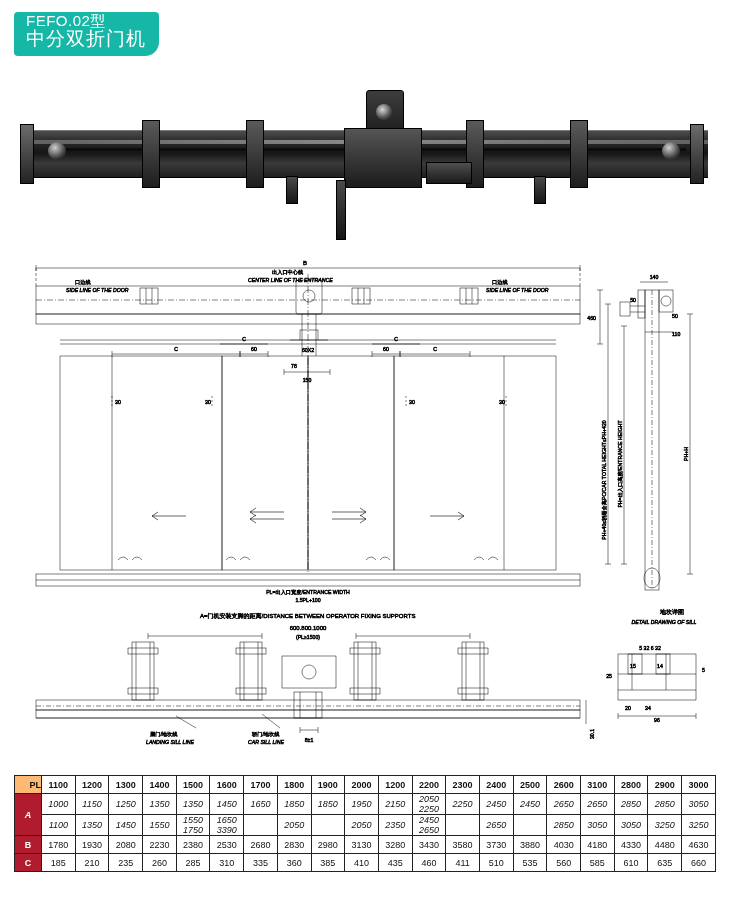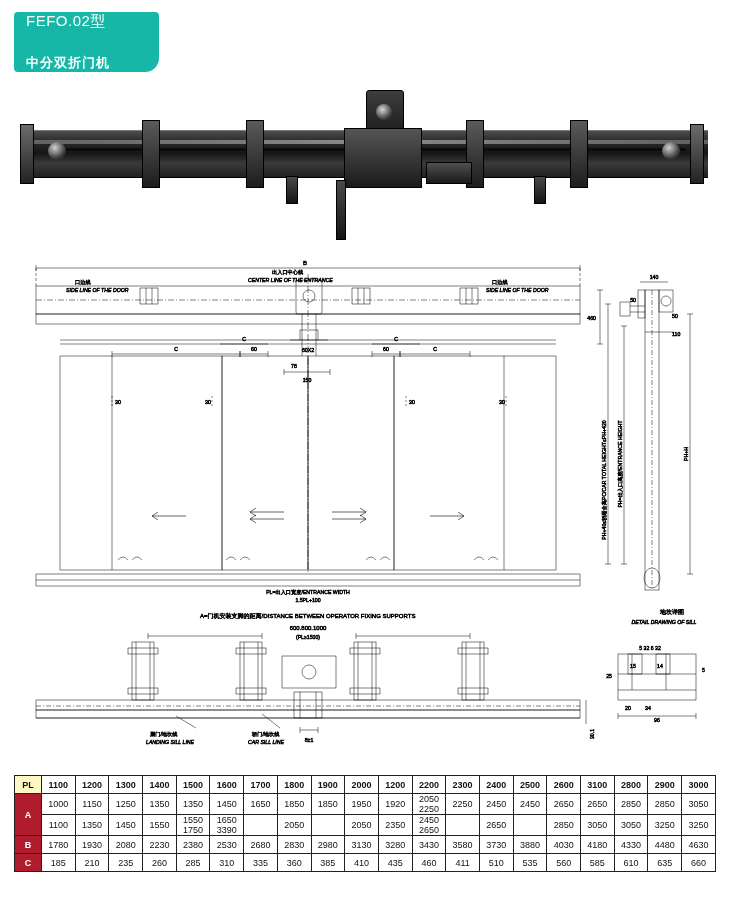--- a/index.html
+++ b/index.html
@@ -5,27 +5,27 @@
   html,body{margin:0;padding:0;}
   body{
     width:729px;height:901px;background:#ffffff;
     font-family:"Liberation Sans", sans-serif;
     color:#111;overflow:hidden;position:relative;
   }
   .page{position:relative;width:729px;height:901px;}
 
   
   .badge{
-    position:absolute;left:14px;top:12px;width:145px;height:60px;
+    position:absolute;left:14px;top:12px;width:145px;height:44px;
     background:#16b7a6;border-radius:4px 4px 14px 4px;
-    color:#fff;display:flex;flex-direction:column;justify-content:space-between;
+    color:#fff;display:flex;flex-direction:column;justify-content:flex-start;
     padding-left:12px;box-sizing:border-box;
   }
   .badge .l1{font-size:15px;letter-spacing:.5px;line-height:17px;}
-  .badge .l2{font-size:13px;letter-spacing:1px;line-height:19px;font-weight:bold;}
+  .badge .l2{font-size:19px;letter-spacing:1px;line-height:19px;}
 
   
   .photo{
     position:absolute;left:14px;top:84px;width:700px;height:150px;
     background:#ffffff;
   }
   .photo .rail{
     position:absolute;left:6px;top:46px;width:688px;height:46px;
     background:linear-gradient(180deg,#4d4d4d 0%,#2b2b2b 22%,#151515 48%,#3a3a3a 70%,#202020 100%);
     border-top:1px solid #7a7a7a;border-bottom:1px solid #000;
@@ -82,22 +82,22 @@
 
   
   .tablewrap{position:absolute;left:14px;top:775px;width:702px;}
   table{border-collapse:collapse;width:702px;table-layout:fixed;}
   td,th{
     border:1px solid #222;font-size:9px;text-align:center;
     font-family:"Liberation Sans", sans-serif;padding:0;height:17px;color:#111;
   }
   th.hdr{background:#ffffff;font-weight:bold;}
   td.lbl{background:#b01b2e;color:#fff;font-weight:bold;width:26px;}
-  th.lbl{background:#fef9c3;color:#111;font-weight:bold;width:26px;}
-  tr.rowA td{height:15px;}
+  th.lbl{background:#fdba74;color:#111;font-weight:bold;width:26px;text-align:right;}
+  tr.rowA td{height:15px;font-style:italic;}
 </style>
 </head>
 <body>
 
 <div class="page">
 
   <div class="badge">
     <div class="l1">FEFO.02型</div>
     <div class="l2">中分双折门机</div>
   </div>
@@ -381,21 +381,21 @@
             <td>1000</td>
             <td>1150</td>
             <td>1250</td>
             <td>1350</td>
             <td>1350</td>
             <td>1450</td>
             <td>1650</td>
             <td>1850</td>
             <td>1850</td>
             <td>1950</td>
-            <td>1920</td>
+            <td>2150</td>
             <td>2050 2250</td>
             <td>2250</td>
             <td>2450</td>
             <td>2450</td>
             <td>2650</td>
             <td>2650</td>
             <td>2850</td>
             <td>2850</td>
             <td>3050</td>
           </tr>

